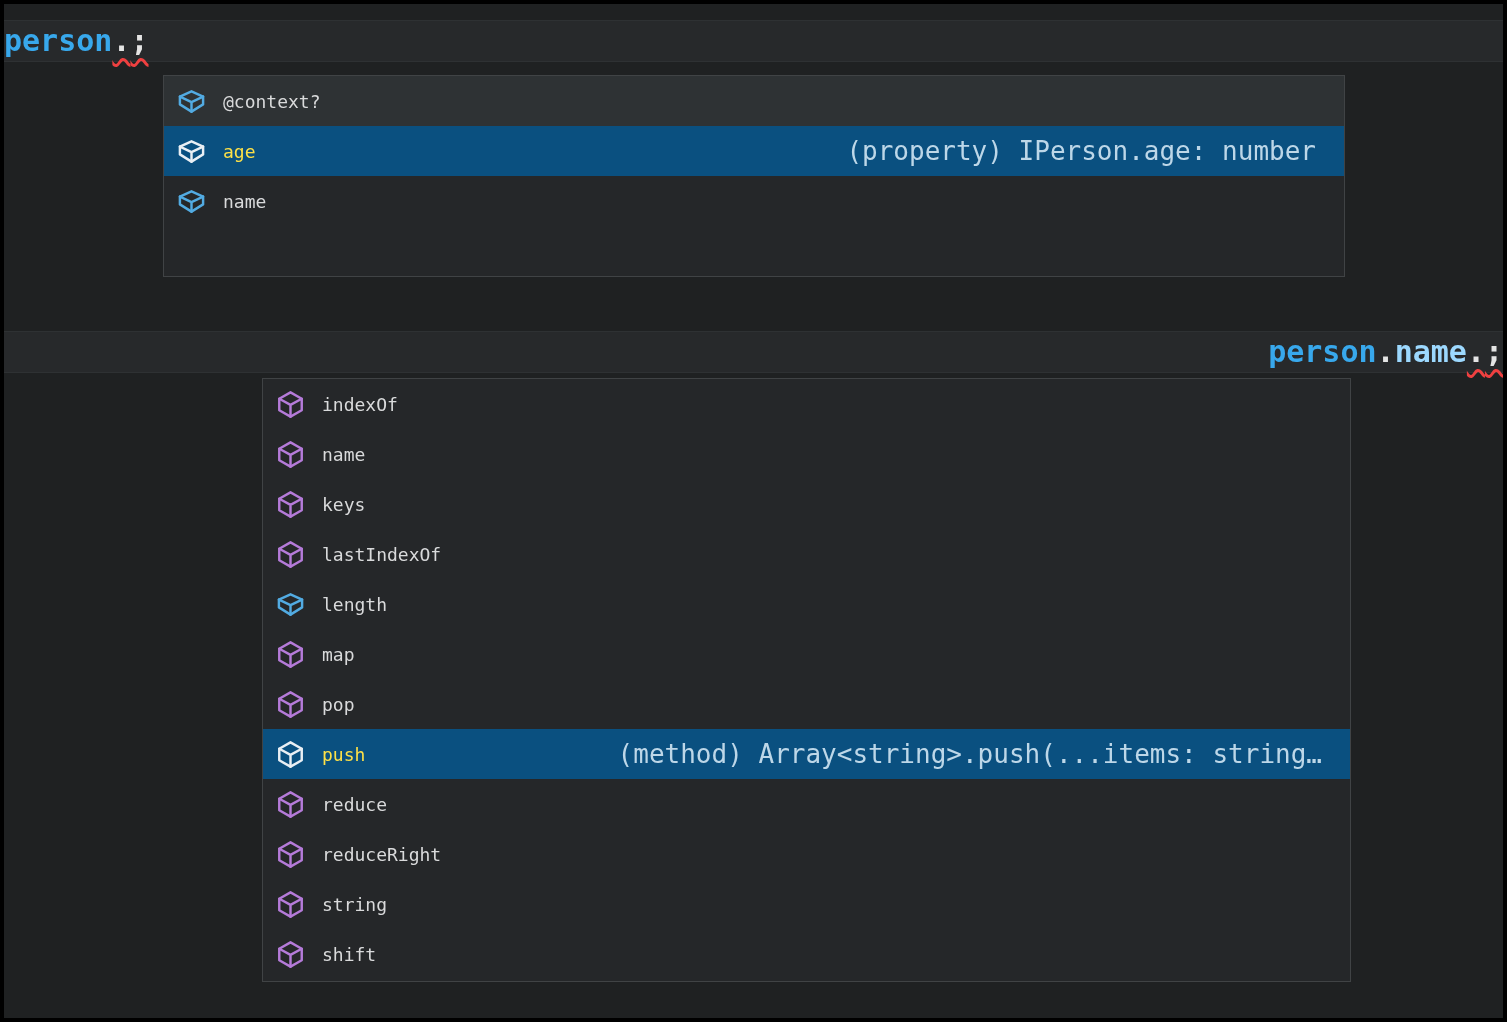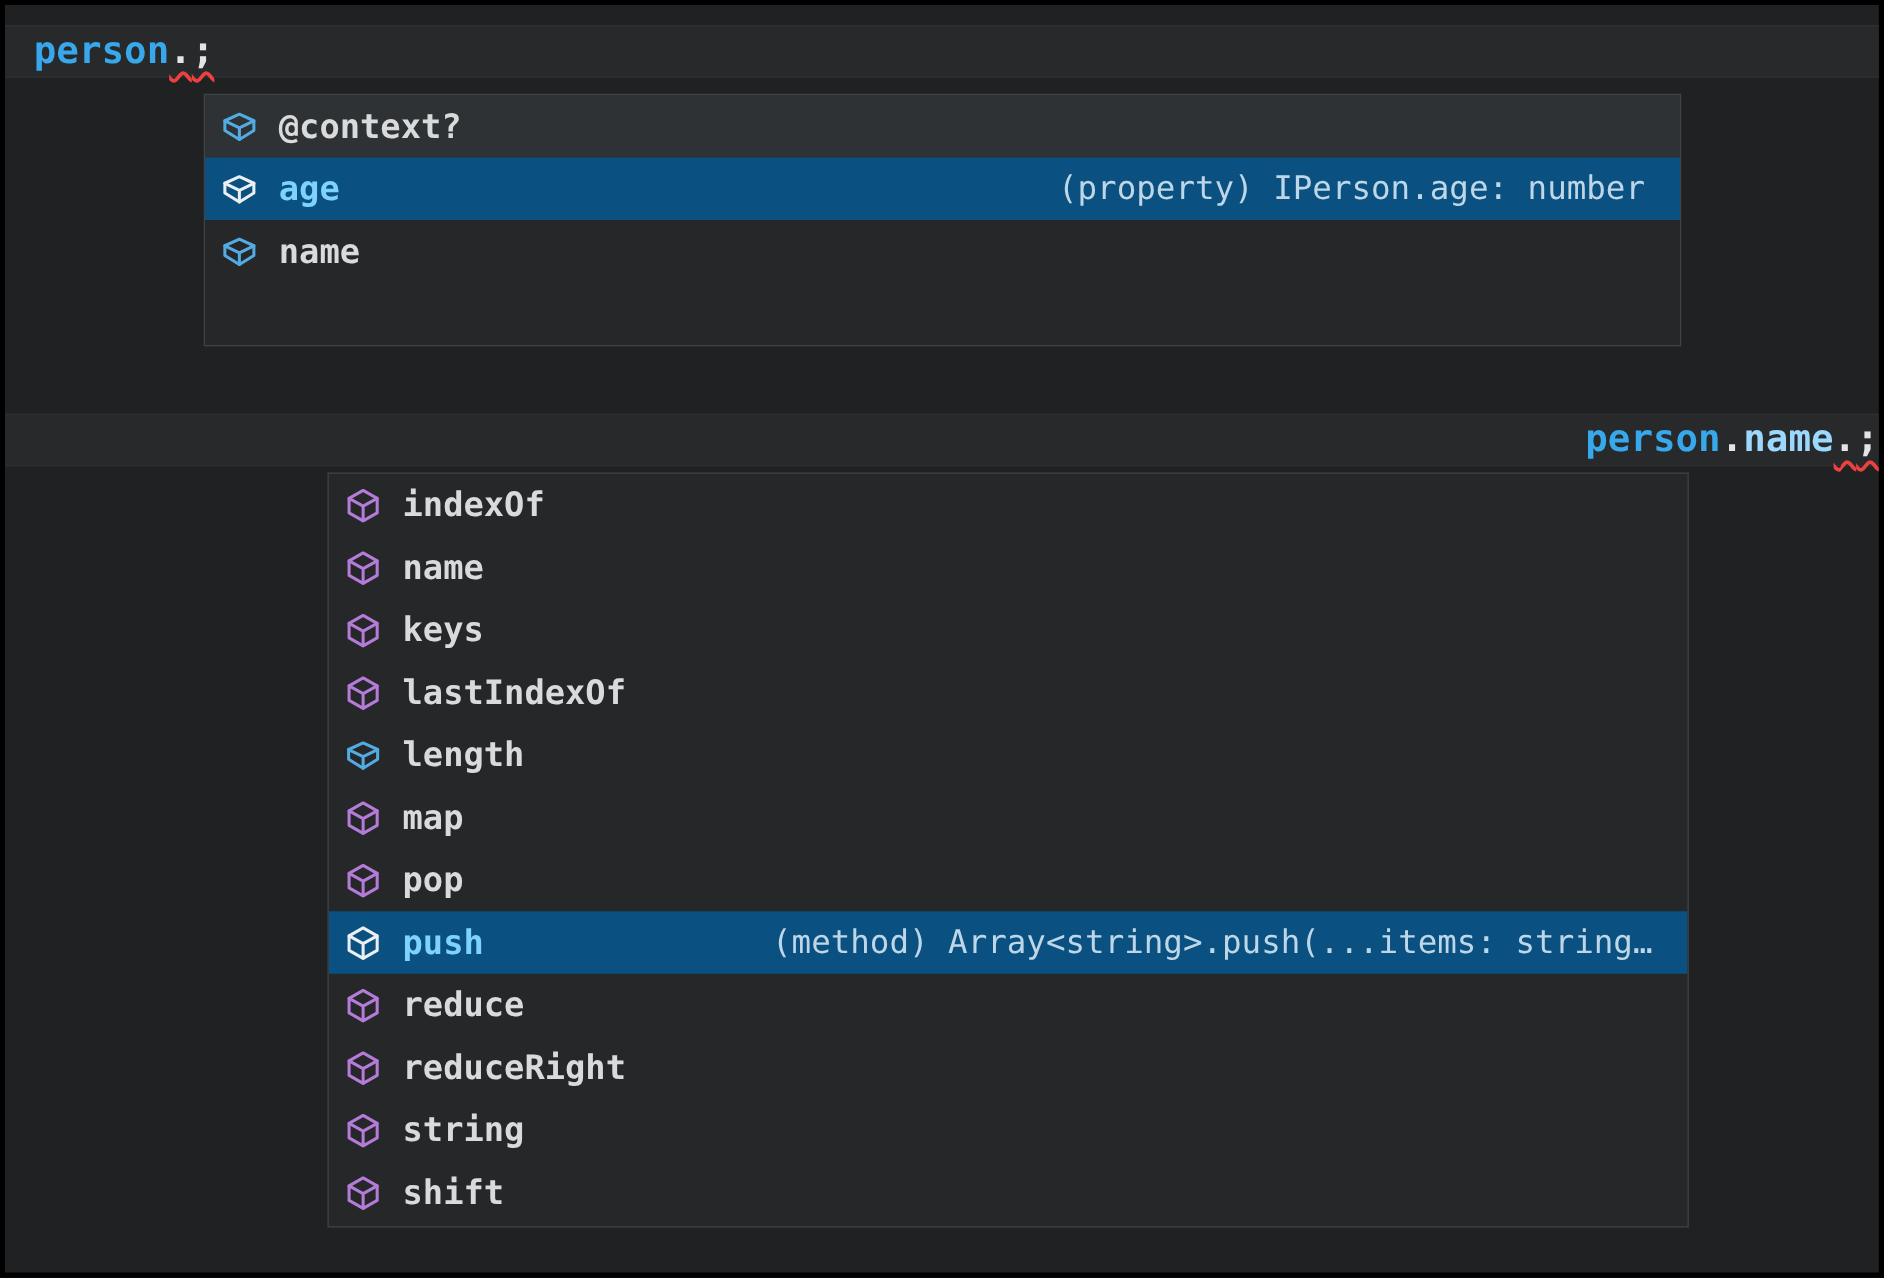--- a/index.html
+++ b/index.html
@@ -20,21 +20,20 @@
   }
 
   
   .code-line {
     position: absolute;
     left: 0; right: 0;
     height: 42px;
     background: var(--bg-line, #27292b);
     border-top: 1px solid var(--border-line, #2e3133);
     border-bottom: 1px solid var(--border-line, #2e3133);
-    padding-left: 23px;
     font-size: 30px;
     font-weight: bold;
     line-height: 40px;
     white-space: pre;
   }
   #code-line-1 { top: 16px; }
   #code-line-2 { top: 327px; text-align: right; }
 
   .tok-blue      { color: var(--code-blue, #38a8ec); }
   .tok-lightblue { color: var(--code-lightblue, #9cd8fe); }
@@ -66,26 +65,26 @@
   .suggest-row.hover    { background: var(--bg-hover, #2e3234); }
   .suggest-row.selected { background: var(--bg-selected, #0a5080); }
 
   .row-icon {
     width: 29px; height: 29px;
     flex: 0 0 29px;
     margin-right: 17px;
     display: block;
   }
   .row-label {
-    font-size: 27px;
-    font-weight: bold;
+    font-size: 18px;
+    font-weight: normal;
     color: var(--fg-label, #d9dadb);
     white-space: pre;
   }
-  .suggest-row.selected .row-label { color: #7dd3fc; text-align: right; }
+  .suggest-row.selected .row-label { color: #fde047; text-align: right; }
   .row-detail {
     margin-left: auto;
     font-size: 26px;
     font-weight: normal;
     color: var(--fg-detail, #bdd7e8);
     white-space: pre;
     overflow: hidden;
   }
 </style>
 </head>

